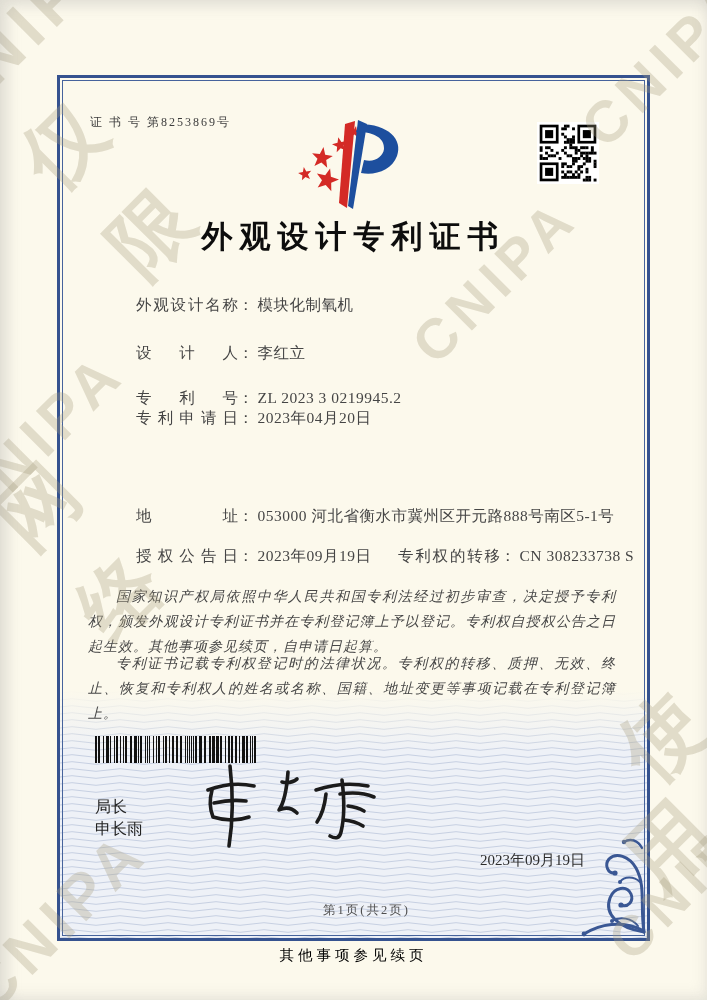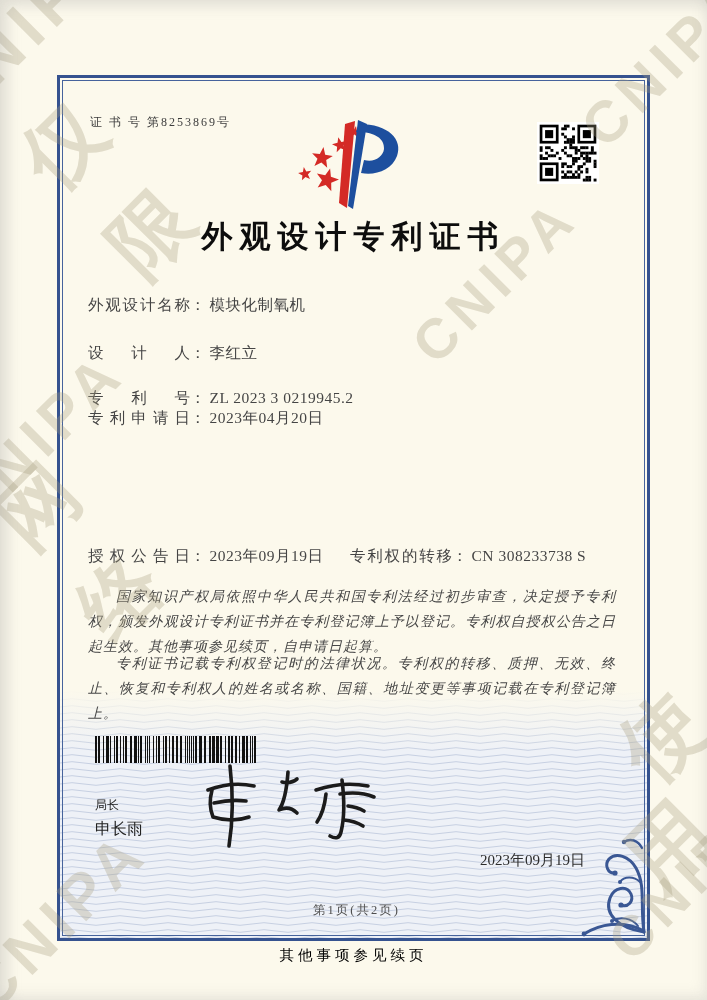--- a/index.html
+++ b/index.html
@@ -22,39 +22,39 @@
 
   .content{position:absolute;inset:0;z-index:4;}
 
   .certno{position:absolute;left:90px;top:114px;font-size:12px;color:#3c3c3c;letter-spacing:2px;}
   .logo{position:absolute;left:293px;top:118px;}
   .qr{position:absolute;left:537px;top:122px;width:62px;height:62px;background:#fff;}
   .title{position:absolute;left:57px;top:216px;width:593px;text-align:center;
          font-size:31px;font-weight:bold;color:#0d0d0d;letter-spacing:7px;}
 
   .frow{position:absolute;left:88px;font-size:15.5px;color:#454545;white-space:nowrap;}
-  .flabel{display:inline-block;width:102px;text-align:justify;text-align-last:justify;vertical-align:bottom;}
+  .flabel{display:inline-block;width:102px;text-align:justify;text-align-last:justify;vertical-align:bottom;margin-left:48px;}
   .colon{margin-right:4px;}
   .fval{letter-spacing:.5px;}
   .grant2{position:absolute;left:262px;top:0;}
 
   .para{position:absolute;left:88px;width:528px;font-size:14px;line-height:1.8;
         color:#474747;text-align:justify;text-indent:2em;font-style:italic;letter-spacing:1px;}
 
   .barcode{position:absolute;left:95px;top:736px;}
-  .sig-role{position:absolute;left:95px;top:797px;font-size:12px;color:#222;
+  .sig-role{position:absolute;left:95px;top:797px;font-size:16px;color:#222;
             font-family:"Liberation Sans","DejaVu Sans",sans-serif;text-align:right;}
   .sig-name{position:absolute;left:95px;top:819px;font-size:16px;color:#222;
             font-family:"Liberation Sans","DejaVu Sans",sans-serif;}
   .sig-script{position:absolute;left:190px;top:758px;}
   .grantdate{position:absolute;left:480px;top:851px;font-size:15px;color:#2c2c2c;}
 
   .ornament{position:absolute;left:552px;top:826px;z-index:5;}
 
-  .pagefoot{position:absolute;left:60px;top:902px;width:593px;text-align:center;
+  .pagefoot{position:absolute;left:70px;top:902px;width:593px;text-align:center;
             font-size:12.5px;color:#4e4e4e;letter-spacing:2px;}
   .contnote{position:absolute;left:57px;top:946px;width:593px;text-align:center;
             font-size:14.5px;color:#000000;letter-spacing:4px;}
 
   
   .wmlayer{position:absolute;inset:0;z-index:5;pointer-events:none;overflow:hidden;}
   .wm{position:absolute;font-family:"Liberation Sans","DejaVu Sans",sans-serif;
       font-weight:bold;color:rgba(168,158,128,.32);transform:rotate(-45deg);white-space:nowrap;}
 </style>
 </head>
@@ -246,20 +246,23 @@
     </div>
     <div class="frow" style="top:343px">
       <span class="flabel">设计人</span><span class="colon">：</span><span class="fval">李红立</span>
     </div>
     <div class="frow" style="top:388px">
       <span class="flabel">专利号</span><span class="colon">：</span><span class="fval">ZL 2023 3 0219945.2</span>
     </div>
     <div class="frow" style="top:408px">
       <span class="flabel">专利申请日</span><span class="colon">：</span><span class="fval">2023年04月20日</span>
     </div>
+    <div class="frow" style="top:506px">
+      <span class="flabel">地址</span><span class="colon">：</span><span class="fval">053000 河北省衡水市冀州区开元路888号南区5-1号</span>
+    </div>
     <div class="frow" style="top:546px">
       <span class="flabel">授权公告日</span><span class="colon">：</span><span class="fval">2023年09月19日</span>
       <span class="grant2">
         <span class="flabel">专利权的转移</span><span class="colon">：</span><span class="fval">CN 308233738 S</span>
       </span>
     </div>
 
     <div class="para" style="top:584px">国家知识产权局依照中华人民共和国专利法经过初步审查，决定授予专利权，颁发外观设计专利证书并在专利登记簿上予以登记。专利权自授权公告之日起生效。其他事项参见续页，自申请日起算。</div>
     <div class="para" style="top:651px">专利证书记载专利权登记时的法律状况。专利权的转移、质押、无效、终止、恢复和专利权人的姓名或名称、国籍、地址变更等事项记载在专利登记簿上。</div>
 

